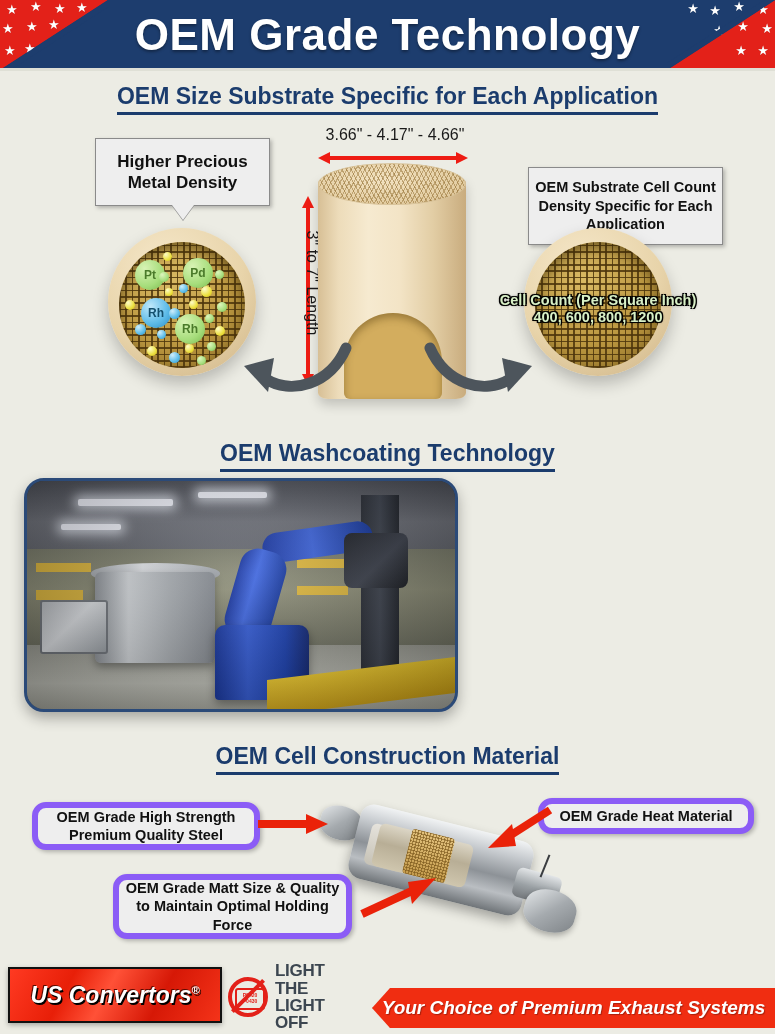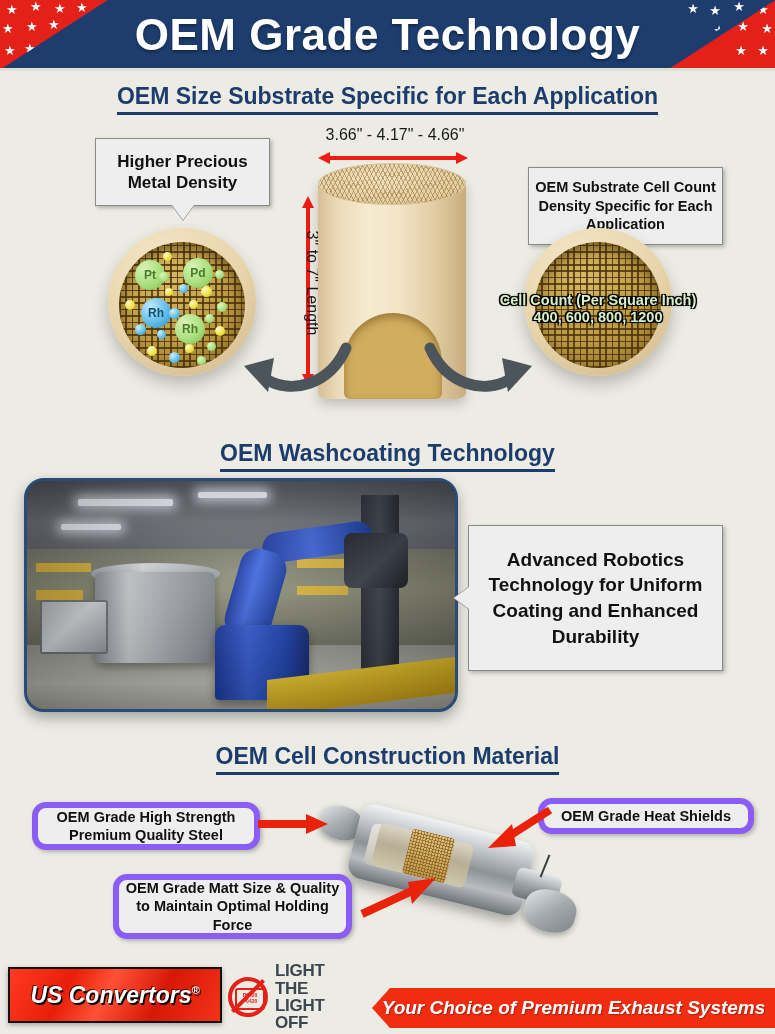--- a/index.html
+++ b/index.html
@@ -464,24 +464,20 @@
       <div class="ph-column"></div>
       <div class="ph-robot-up"></div>
       <div class="ph-robot-head"></div>
       <div class="ph-robot-arm"></div>
       <div class="ph-robot-base"></div>
       <div class="ph-yellowrail"></div>
       <div class="ph-shadow"></div>
     </div>
   </div>
 
-  <div class="callout" id="box-robot">
-    <span>Advanced Robotics Technology for Uniform Coating and Enhanced Durability</span>
-    <span class="tail-left"></span>
-  </div>
 
   <div class="sect-title" id="sect3">
     <span>OEM Cell Construction Material</span>
   </div>
 
   <div class="conv">
     <div class="conv-flange" id="fl-a"></div>
     <div class="conv-shell">
       <div class="conv-mat"></div>
       <div class="conv-core"></div>
@@ -494,21 +490,21 @@
 
   <div class="pill" id="pill-steel">
     <span>OEM Grade High Strength Premium Quality Steel</span>
   </div>
   <svg style="position:absolute;left:258px;top:812px;width:70px;height:24px;" viewBox="0 0 70 24">
     <rect x="0" y="8" width="50" height="8" fill="#ea2209"></rect>
     <path d="M48 2 L70 12 L48 22 Z" fill="#ea2209"></path>
   </svg>
 
   <div class="pill" id="pill-heat">
-    <span>OEM Grade Heat Shields</span>
+    <span>OEM Grade Heat Material</span>
   </div>
   <svg style="position:absolute;left:486px;top:806px;width:68px;height:44px;" viewBox="0 0 68 44">
     <line x1="64" y1="4" x2="22" y2="31" stroke="#ea2209" stroke-width="8"></line>
     <path d="M2 42 L26 18 L30 40 Z" fill="#ea2209"></path>
   </svg>
 
   <div class="pill" id="pill-matt">
     <span>OEM Grade Matt Size &amp; Quality to Maintain Optimal Holding Force</span>
   </div>
   <svg style="position:absolute;left:360px;top:878px;width:78px;height:40px;" viewBox="0 0 78 40">

